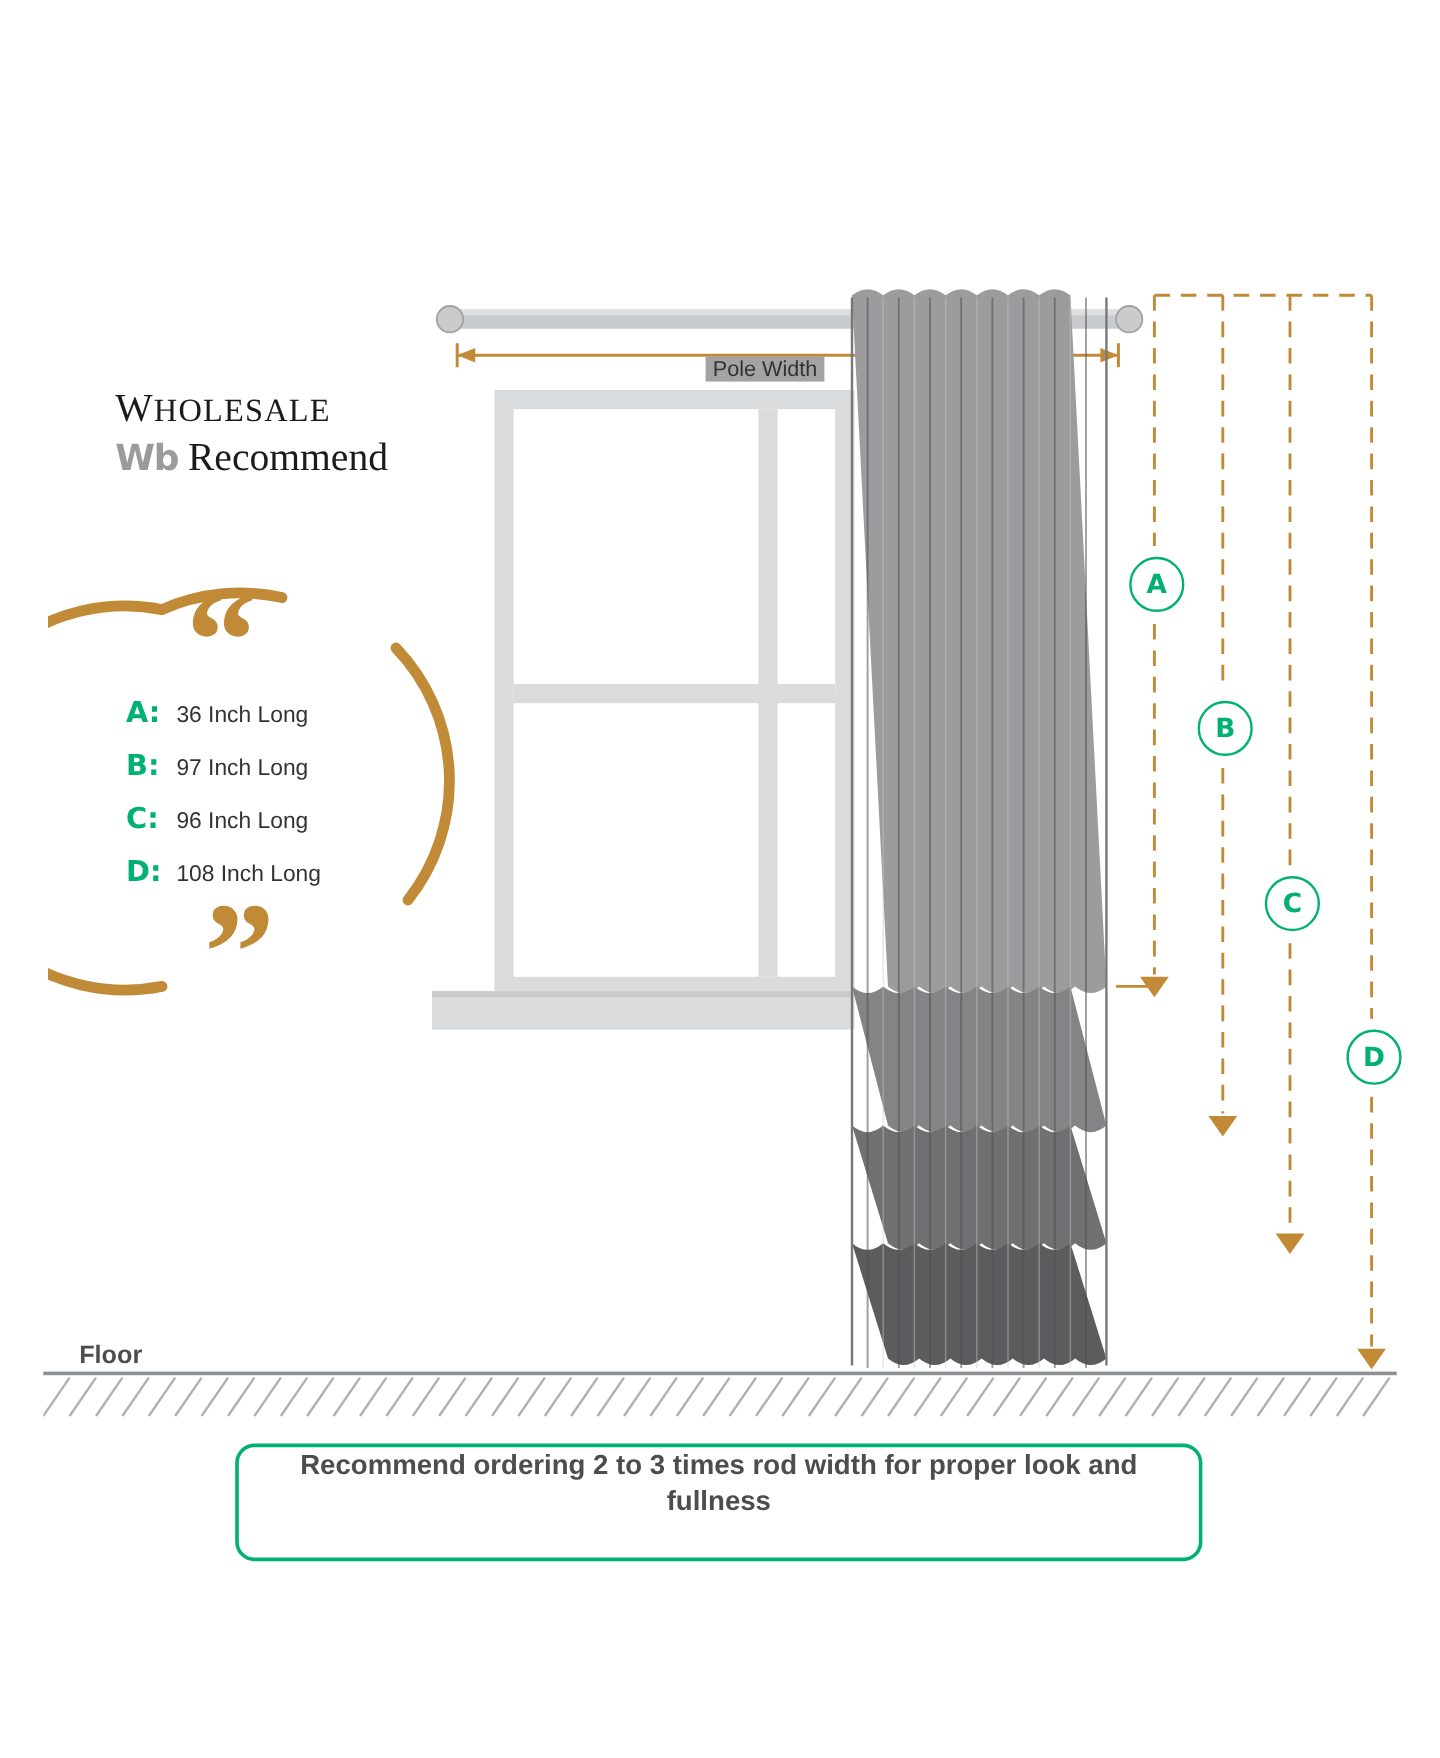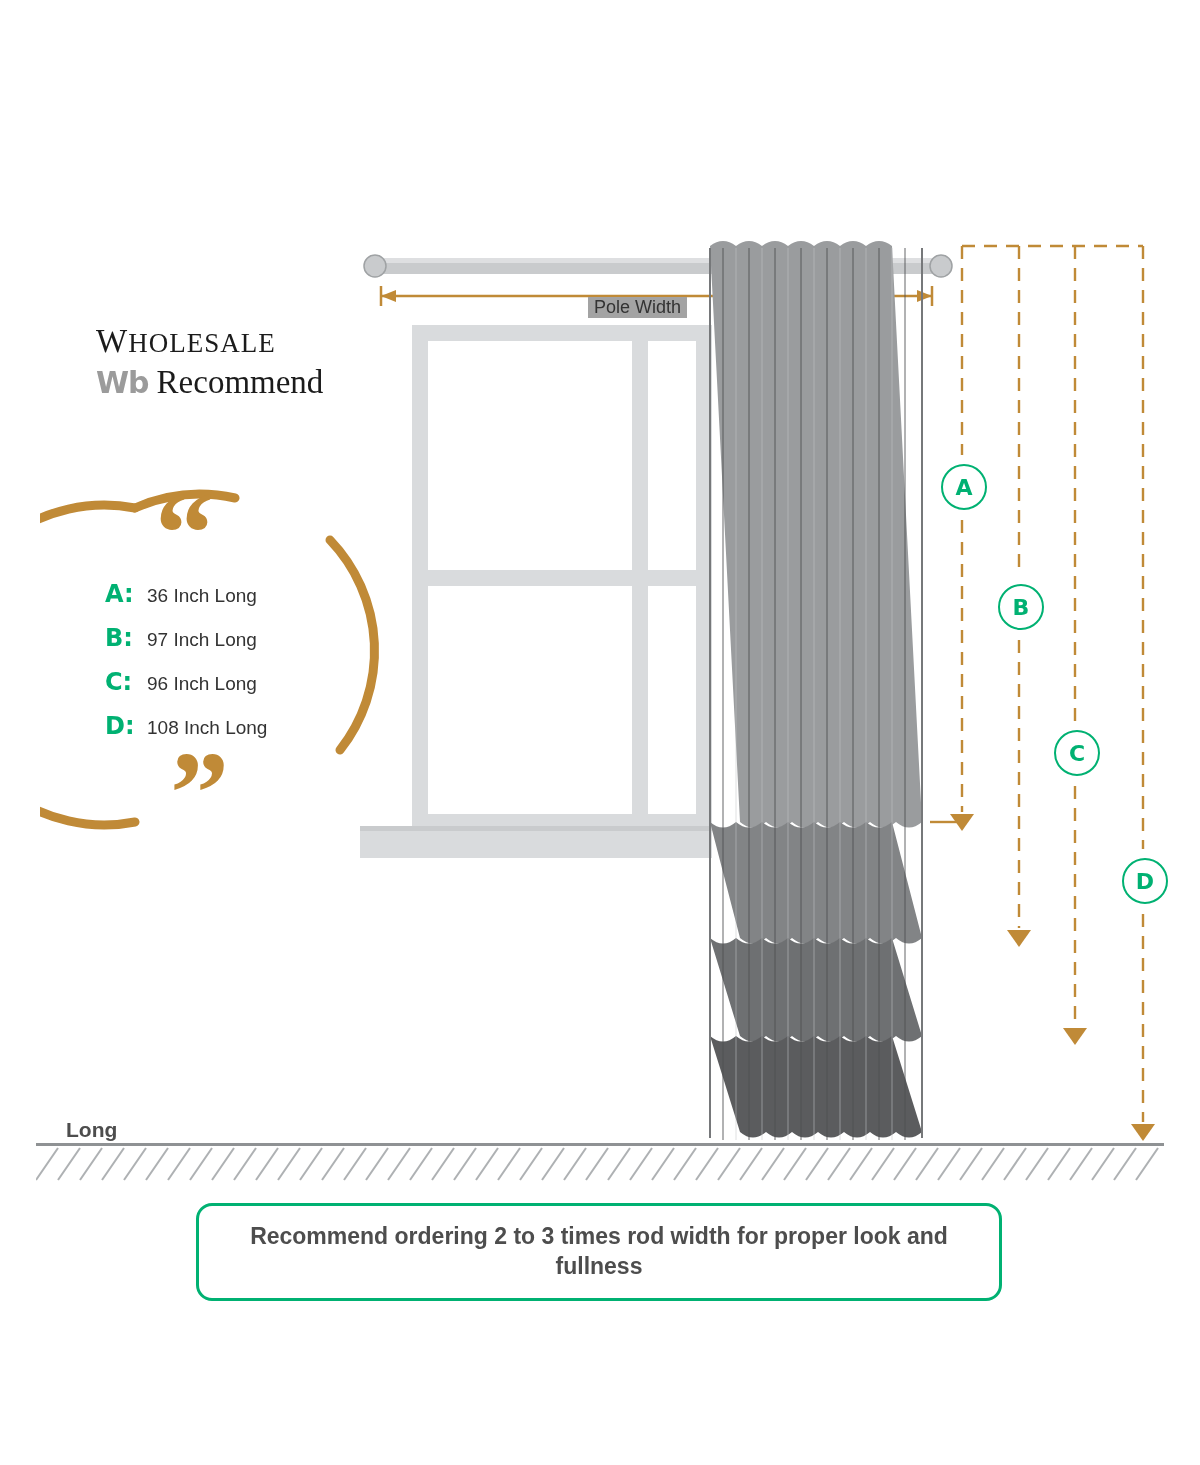--- a/index.html
+++ b/index.html
@@ -63,21 +63,21 @@
   .floor-line {
     position:absolute; left:36px; top:1143px; width:1128px; height:3px;
     background:#8f9294;
   }
   .hatch { position:absolute; left:36px; top:1146px; width:1128px; height:36px; }
 
   
   .note-box {
     position:absolute; left:196px; top:1203px; width:800px; height:92px;
     border:3px solid #00b172; border-radius:16px;
-    display:flex; align-items:center; justify-content:center;
+    display:flex; align-items:flex-start; justify-content:center;
   }
   .note-text {
     text-align:center; font-size:23px; font-weight:bold; color:#4d4d4d;
     line-height:1.3; padding:0 24px;
   }
 
   
   .pole-label {
     position:absolute; left:588px; top:297px;
     font-size:18px; color:#333; background:#a3a3a3; padding:0 6px;
@@ -240,21 +240,21 @@
     </g>
   </svg>
 
   <div class="pole-label">Pole Width</div>
 
   <div class="badge badge-a">A</div>
   <div class="badge badge-b">B</div>
   <div class="badge badge-c">C</div>
   <div class="badge badge-d">D</div>
 
-  <div class="floor-label">Long</div>
+  <div class="floor-label">Floor</div>
   <div class="floor-line"></div>
   <svg class="hatch" width="1128" height="36" viewBox="0 0 1128 36" preserveAspectRatio="none">
     <g stroke="#aeb1b3" stroke-width="2">
       <line x1="0" y1="34" x2="22" y2="2"></line>
         <line x1="22" y1="34" x2="44" y2="2"></line>
       <line x1="44" y1="34" x2="66" y2="2"></line>
         <line x1="66" y1="34" x2="88" y2="2"></line>
       <line x1="88" y1="34" x2="110" y2="2"></line>
         <line x1="110" y1="34" x2="132" y2="2"></line>
       <line x1="132" y1="34" x2="154" y2="2"></line>

